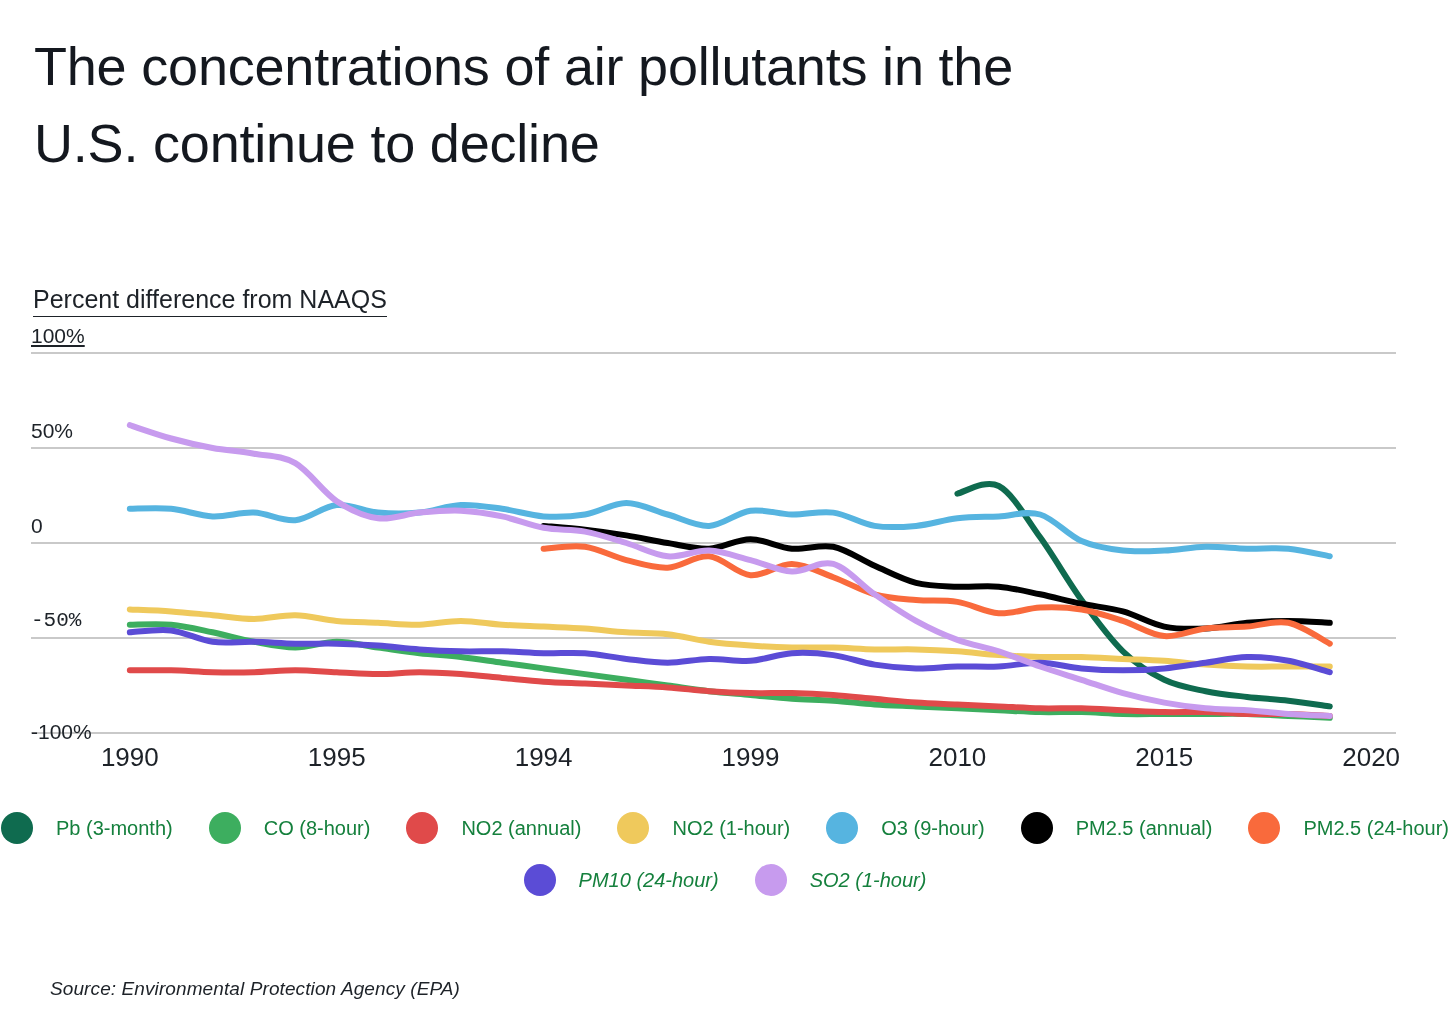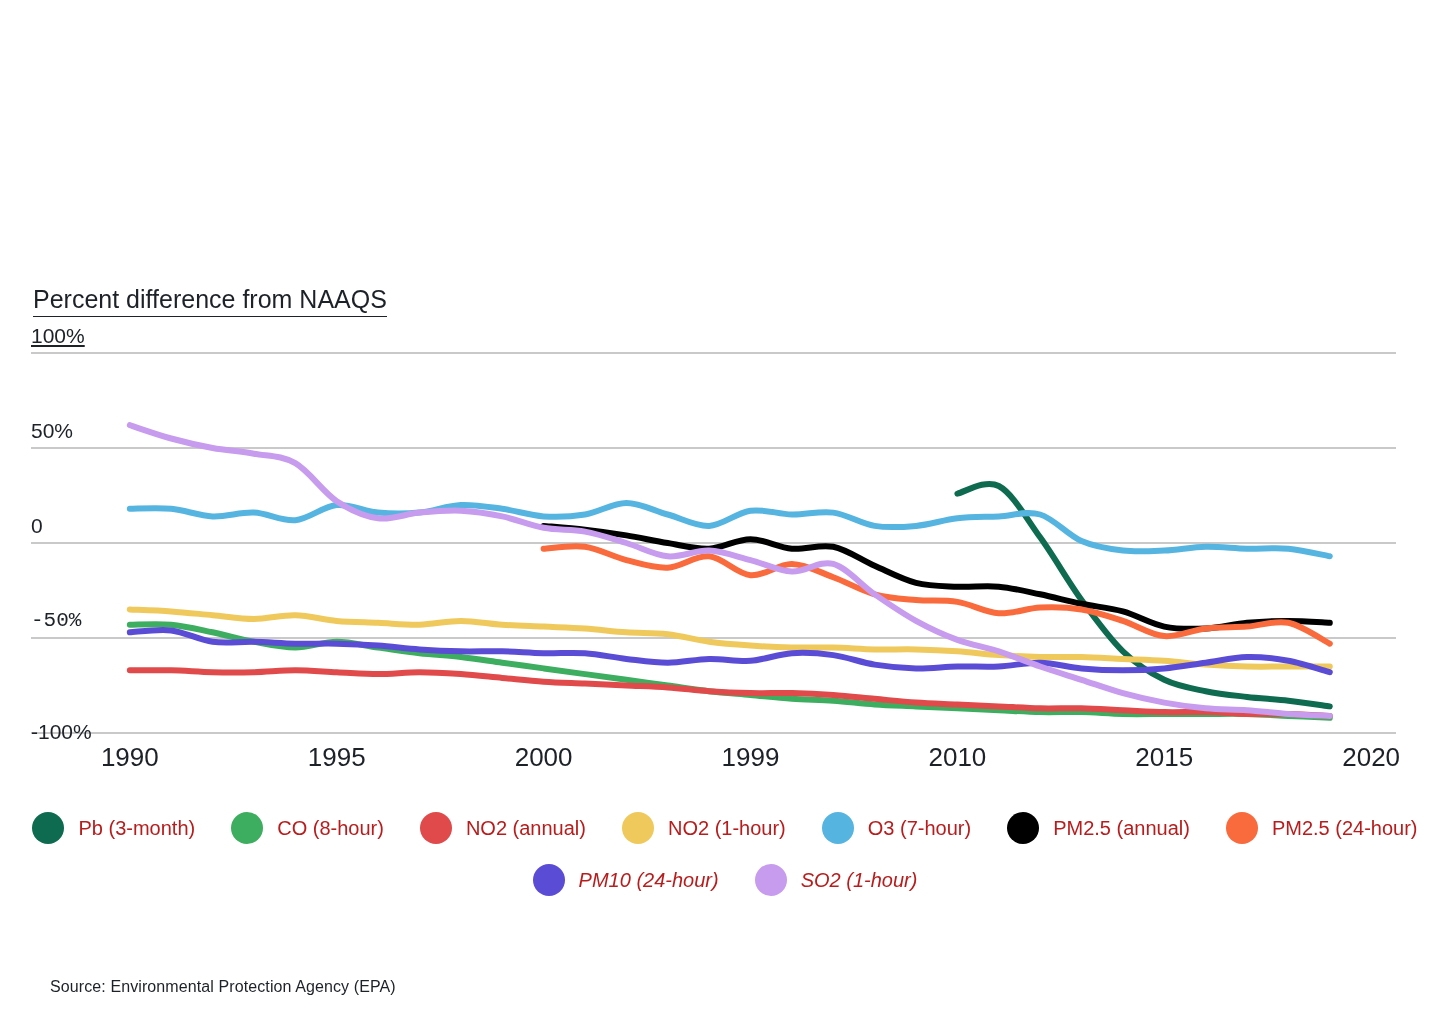--- a/index.html
+++ b/index.html
@@ -82,38 +82,41 @@
     margin: 0 18px;
   }
   .legend-dot {
     width: 32px;
     height: 32px;
     border-radius: 50%;
     flex: 0 0 auto;
   }
   .legend-label {
     font-size: 20px;
-    color: #b91c1c;
-    margin-left: 14px;
+    color: #15803d;
+    margin-left: 23px;
     white-space: nowrap;
   }
   .source {
     position: absolute;
     left: 50px;
     top: 978px;
-    font-size: 16px;
+    font-size: 19px;
+    font-style: italic;
     color: #1d2228;
     letter-spacing: 0.1px;
   }
 </style>
 </head>
 <body>
 
 <div class="page">
 
+  <div class="title">The concentrations of air pollutants in the
+U.S. continue to decline</div>
 
   <div class="axis-note">Percent difference from NAAQS</div>
 
   <svg class="plot" id="plot-svg" viewBox="0 0 1450 1012" xmlns="http://www.w3.org/2000/svg">
       <line x1="31" x2="1396" y1="353" y2="353" stroke="#c9c9c9" stroke-width="2"></line>
       <line x1="31" x2="1396" y1="448" y2="448" stroke="#c9c9c9" stroke-width="2"></line>
       <line x1="31" x2="1396" y1="543" y2="543" stroke="#c9c9c9" stroke-width="2"></line>
       <line x1="31" x2="1396" y1="638" y2="638" stroke="#c9c9c9" stroke-width="2"></line>
       <line x1="31" x2="1396" y1="733" y2="733" stroke="#c9c9c9" stroke-width="2"></line>
       <path d="M 957.39 493.60 C 964.29 492.33, 984.98 478.72, 998.77 486.00 C 1012.56 493.28, 1026.35 518.30, 1040.15 537.30 C 1053.94 556.30, 1067.73 581.00, 1081.53 600.00 C 1095.32 619.00, 1109.11 638.00, 1122.90 651.30 C 1136.70 664.60, 1150.49 673.15, 1164.28 679.80 C 1178.07 686.45, 1191.87 688.35, 1205.66 691.20 C 1219.45 694.05, 1233.25 695.32, 1247.04 696.90 C 1260.83 698.48, 1274.62 699.12, 1288.42 700.70 C 1302.21 702.28, 1322.90 705.45, 1329.79 706.40" fill="none" stroke="#0F6B4F" stroke-width="6" stroke-linecap="round" stroke-linejoin="round"></path>
@@ -130,21 +133,21 @@
   <div id="y-labels">
       <div class="ylabel" style="top: 325px; text-decoration: underline;">100%</div>
       <div class="ylabel" style="top: 420px;">50%</div>
       <div class="ylabel" style="top: 515px;">0</div>
       <div class="ylabel" style="top: 610px; font-family: Liberation Mono, monospace;">-50%</div>
       <div class="ylabel" style="top: 705px; margin-top: 16px;">-100%</div>
     </div>
   <div id="x-labels">
       <div class="xlabel" style="left: 129.827px;">1990</div>
       <div class="xlabel" style="left: 336.718px;">1995</div>
-      <div class="xlabel" style="left: 543.609px;">2000</div>
+      <div class="xlabel" style="left: 543.609px;">1994</div>
       <div class="xlabel" style="left: 750.5px;">1999</div>
       <div class="xlabel" style="left: 957.391px;">2010</div>
       <div class="xlabel" style="left: 1164.28px;">2015</div>
       <div class="xlabel" style="left: 1371.17px;">2020</div>
     </div>
 
   <div class="legend">
     <div class="legend-row row1" id="legend-row-1">
         <div class="legend-item">
           <span class="legend-dot" style="background: rgb(15, 107, 79);"></span>
@@ -157,21 +160,21 @@
         <div class="legend-item">
           <span class="legend-dot" style="background: rgb(224, 74, 74);"></span>
           <span class="legend-label">NO2 (annual)</span>
         </div>
         <div class="legend-item">
           <span class="legend-dot" style="background: rgb(239, 201, 92);"></span>
           <span class="legend-label">NO2 (1-hour)</span>
         </div>
         <div class="legend-item">
           <span class="legend-dot" style="background: rgb(86, 180, 224);"></span>
-          <span class="legend-label">O3 (7-hour)</span>
+          <span class="legend-label">O3 (9-hour)</span>
         </div>
         <div class="legend-item">
           <span class="legend-dot" style="background: rgb(0, 0, 0);"></span>
           <span class="legend-label">PM2.5 (annual)</span>
         </div>
         <div class="legend-item">
           <span class="legend-dot" style="background: rgb(249, 106, 60);"></span>
           <span class="legend-label">PM2.5 (24-hour)</span>
         </div>
       </div>

